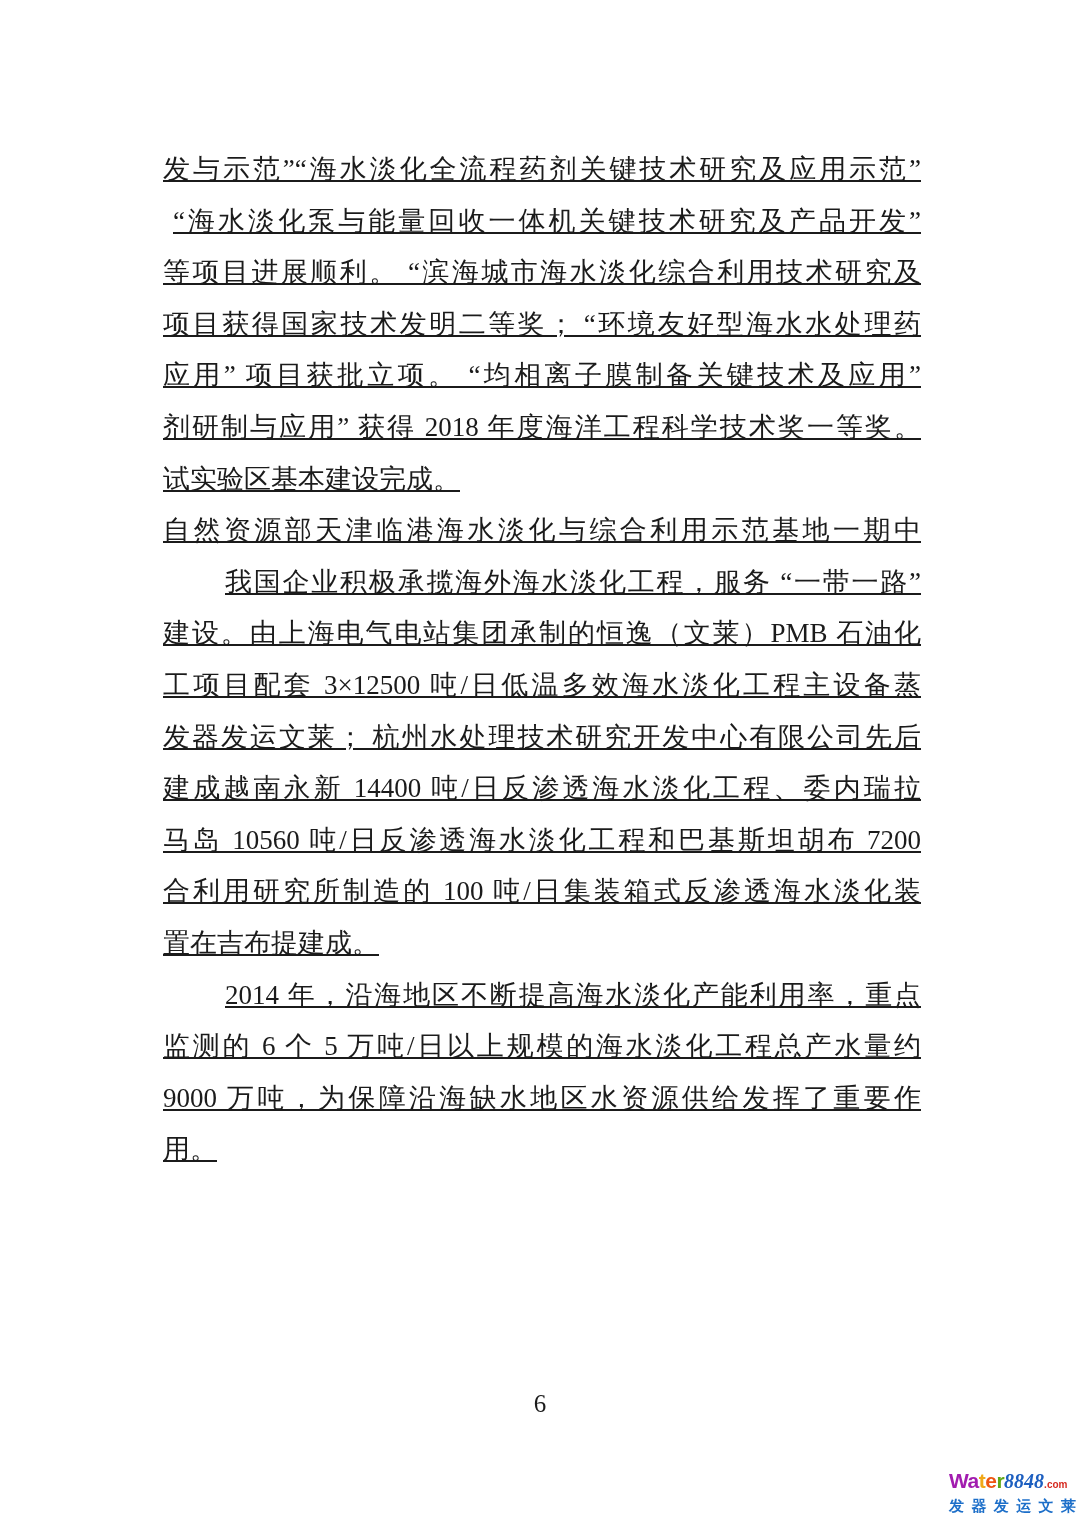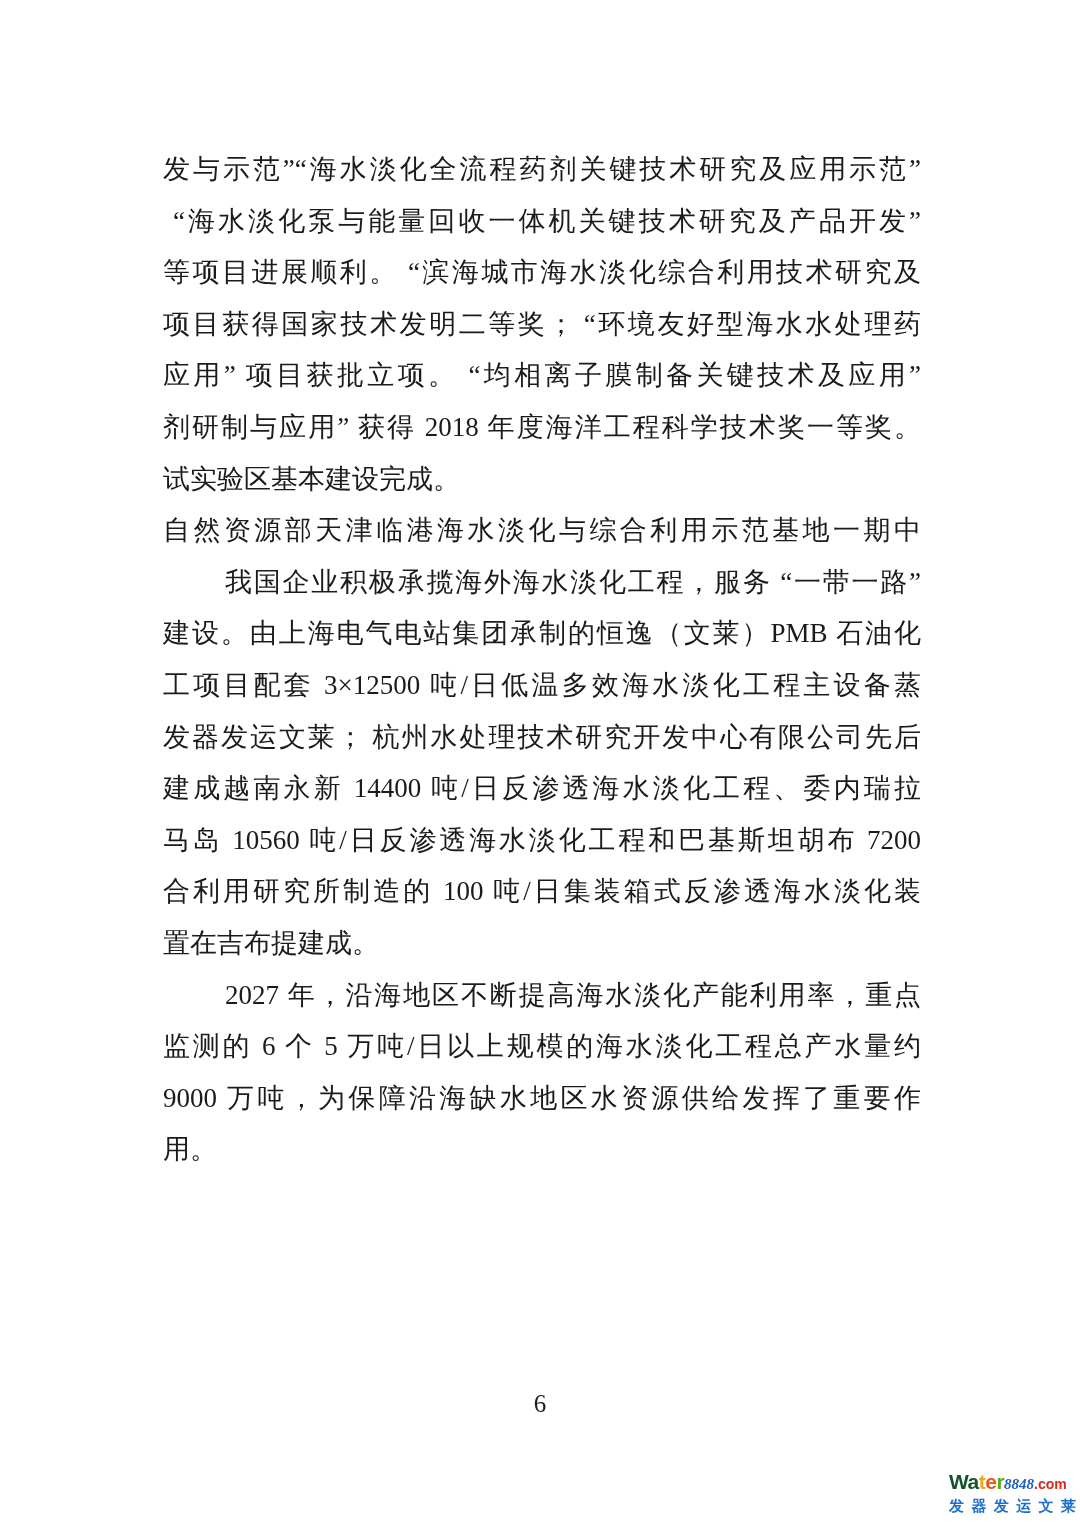--- a/index.html
+++ b/index.html
@@ -23,20 +23,21 @@
     font-size: 27px;
     line-height: 51.6px;
     color: #1b1b1b;
   }
   .line {
     height: 51.6px;
     overflow: hidden;
     text-align: justify;
     text-align-last: justify;
     text-justify: inter-character;
+    text-decoration: underline;
   }
   .line.plain {
     text-align: left;
     text-align-last: left;
   }
   .line.indent { text-indent: 62px; }
   .line.hang { text-indent: 10px; }
   .page-number {
     position: absolute;
     left: 0;
@@ -56,25 +57,25 @@
     font-family: "Liberation Sans", "DejaVu Sans", sans-serif;
     font-weight: bold;
     font-size: 21px;
     line-height: 23px;
     white-space: nowrap;
     letter-spacing: -0.5px;
   }
   .wm-seg-8848 {
     font-family: "Liberation Serif", "DejaVu Serif", serif;
     font-style: italic;
-    font-size: 15px;
+    font-size: 20px;
     letter-spacing: 0;
   }
   .wm-seg-com {
-    font-size: 14px;
+    font-size: 10px;
     letter-spacing: 0;
   }
   .wm-bottom {
     margin-top: 1px;
     font-family: "Liberation Sans", "DejaVu Sans", sans-serif;
     font-weight: bold;
     font-size: 15px;
     line-height: 17px;
     text-align: justify;
     text-align-last: justify;
@@ -95,26 +96,26 @@
       <div class="line plain">试实验区基本建设完成。</div>
       <div class="line">自然资源部天津临港海水淡化与综合利用示范基地一期中</div>
       <div class="line indent">我国企业积极承揽海外海水淡化工程，服务 “一带一路”</div>
       <div class="line">建设。由上海电气电站集团承制的恒逸（文莱）PMB 石油化</div>
       <div class="line">工项目配套 3×12500 吨/日低温多效海水淡化工程主设备蒸</div>
       <div class="line">发器发运文莱； 杭州水处理技术研究开发中心有限公司先后</div>
       <div class="line">建成越南永新 14400 吨/日反渗透海水淡化工程、委内瑞拉</div>
       <div class="line">马岛 10560 吨/日反渗透海水淡化工程和巴基斯坦胡布 7200</div>
       <div class="line">合利用研究所制造的 100 吨/日集装箱式反渗透海水淡化装</div>
       <div class="line plain">置在吉布提建成。</div>
-      <div class="line indent">2027 年，沿海地区不断提高海水淡化产能利用率，重点</div>
+      <div class="line indent">2014 年，沿海地区不断提高海水淡化产能利用率，重点</div>
       <div class="line">监测的 6 个 5 万吨/日以上规模的海水淡化工程总产水量约</div>
       <div class="line">9000 万吨，为保障沿海缺水地区水资源供给发挥了重要作</div>
       <div class="line plain">用。</div>
     </div>
 
   <div class="page-number">6</div>
 
   <div class="watermark">
-    <div class="wm-top" id="wm-logo"><span style="color: #14532d;">Wa</span><span style="color: rgb(240, 168, 24);">t</span><span style="color: rgb(238, 85, 17);">e</span><span style="color: rgb(95, 168, 22);">r</span><span class="wm-seg-8848" style="color: rgb(29, 95, 192);">8848</span><span class="wm-seg-com" style="color: rgb(214, 42, 32);">.com</span></div>
+    <div class="wm-top" id="wm-logo"><span style="color: #a21caf;">Wa</span><span style="color: rgb(240, 168, 24);">t</span><span style="color: rgb(238, 85, 17);">e</span><span style="color: rgb(95, 168, 22);">r</span><span class="wm-seg-8848" style="color: rgb(29, 95, 192);">8848</span><span class="wm-seg-com" style="color: rgb(214, 42, 32);">.com</span></div>
     <div class="wm-bottom" id="wm-subtitle" style="color: rgb(29, 111, 201);">发器发运文莱</div>
   </div>
 
 </div>
 
 </body></html>

